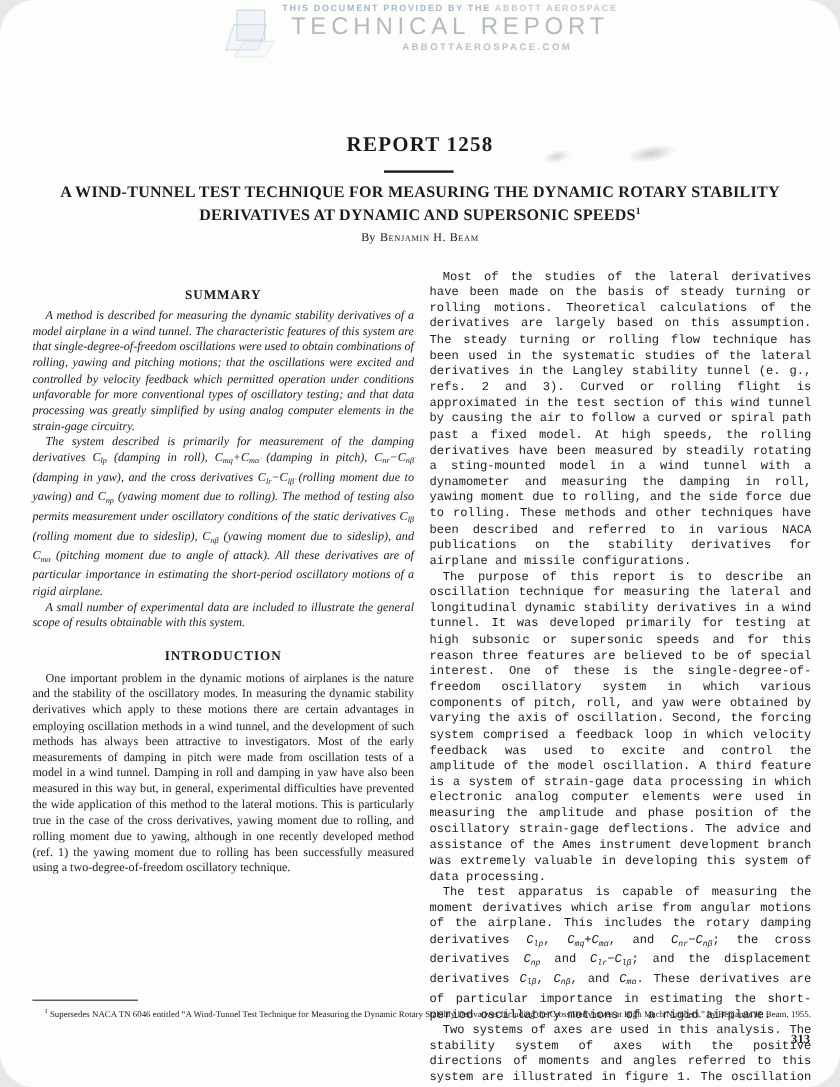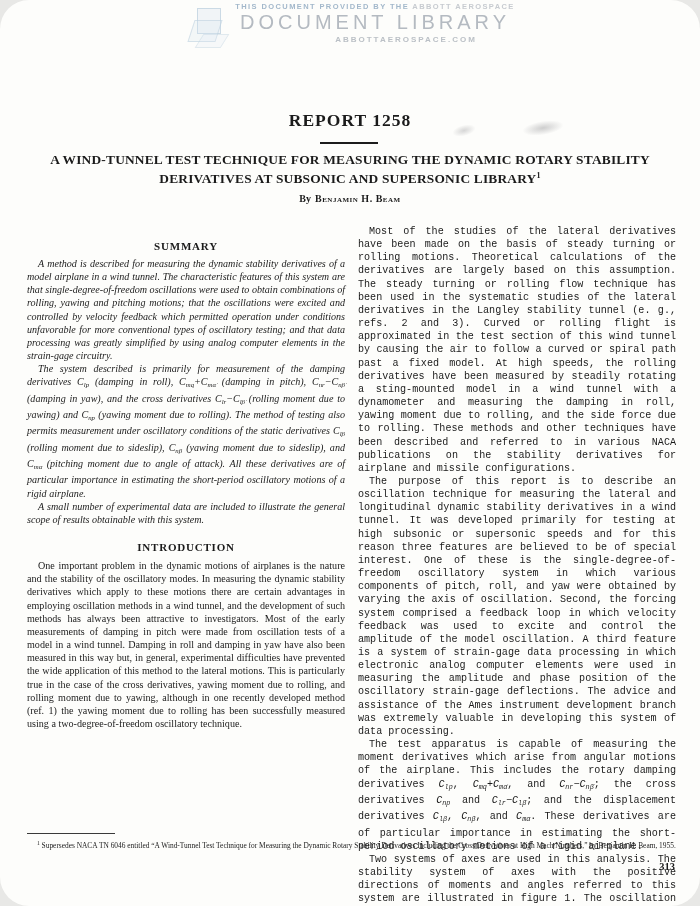--- a/index.html
+++ b/index.html
@@ -30,21 +30,21 @@
   .report-number { position:absolute; top:110px; left:0; width:100%; text-align:center;
     font-size:17.5px; font-weight:bold; letter-spacing:1px; }
   .title-rule { position:absolute; top:142px; left:320px; width:58px; height:2px; background:#1c1c1c; }
   .smudge { position:absolute; border-radius:50%;
     background:radial-gradient(ellipse, rgba(95,95,100,.55), rgba(120,120,125,0) 70%); }
   .smudge.s1 { left:452px; top:125px; width:24px; height:11px; transform:rotate(-14deg); opacity:.45; }
   .smudge.s2 { left:522px; top:121px; width:42px; height:14px; transform:rotate(-9deg); opacity:.55; }
   .main-title { position:absolute; top:152px; left:20px; width:660px; text-align:center;
     font-size:13.4px; font-weight:bold; line-height:15.8px; letter-spacing:.2px; }
   .main-title sup { font-size:8px; }
-  .byline { position:absolute; top:193px; left:0; width:100%; text-align:center; font-size:10px;font-weight:bold; }
+  .byline { position:absolute; top:193px; left:0; width:100%; text-align:center; font-size:10px; }
   .byline .author { font-variant:small-caps; letter-spacing:.5px; }
   .byline .by { margin-right:4px; }
 
   
   .columns { position:absolute; top:222px; left:27px; width:649px; display:flex; gap:13px; }
   .col { width:318px; }
   .col.right { padding-top:3px;font-family:Liberation Mono, monospace; }
   h3.section { margin:0 0 5px 0; text-align:center; font-size:11px; font-weight:bold;
     letter-spacing:.8px; }
   h3.summary-head { margin-top:18px; }
@@ -66,32 +66,32 @@
 <div class="page">
 
   <div class="wm">
     <div class="wm-logo">
       <div class="pane1"></div>
       <div class="pane2"></div>
       <div class="pane3"></div>
     </div>
     <div class="wm-lines">
       <div class="wm-line1"><span>THIS DOCUMENT PROVIDED BY THE</span> <span class="brand">ABBOTT AEROSPACE</span></div>
-      <div class="wm-title">DOCUMENT LIBRARY</div>
+      <div class="wm-title">TECHNICAL REPORT</div>
       <div class="wm-url">ABBOTTAEROSPACE.COM</div>
     </div>
   </div>
 
   <div class="report-number">REPORT 1258</div>
   <div class="smudge s1"></div>
   <div class="smudge s2"></div>
   <div class="title-rule"></div>
   <div class="main-title">
     <span>A WIND-TUNNEL TEST TECHNIQUE FOR MEASURING THE DYNAMIC ROTARY STABILITY</span><br>
-    <span>DERIVATIVES AT SUBSONIC AND SUPERSONIC LIBRARY</span><sup>1</sup>
+    <span>DERIVATIVES AT DYNAMIC AND SUPERSONIC SPEEDS</span><sup>1</sup>
   </div>
   <div class="byline">
     <span class="by">By</span><span class="author">Benjamin H. Beam</span>
   </div>
 
   <div class="columns">
     <div class="col left">
       <h3 class="section summary-head">SUMMARY</h3>
       <p class="italic">A method is described for measuring the dynamic stability derivatives of a model airplane in a wind tunnel.  The characteristic features of this system are that single-degree-of-freedom oscillations were used to obtain combinations of rolling, yawing and pitching motions; that the oscillations were excited and controlled by velocity feedback which permitted operation under conditions unfavorable for more conventional types of oscillatory testing; and that data processing was greatly simplified by using analog computer elements in the strain-gage circuitry.</p>
       <p class="italic">The system described is primarily for measurement of the damping derivatives <i>C</i><sub>lp</sub> (damping in roll), <i>C</i><sub>mq</sub>+<i>C</i><sub>mα̇</sub> (damping in pitch), <i>C</i><sub>nr</sub>−<i>C</i><sub>nβ̇</sub> (damping in yaw), and the cross derivatives <i>C</i><sub>lr</sub>−<i>C</i><sub>lβ̇</sub> (rolling moment due to yawing) and <i>C</i><sub>np</sub> (yawing moment due to rolling).  The method of testing also permits measurement under oscillatory conditions of the static derivatives <i>C</i><sub>lβ</sub> (rolling moment due to sideslip), <i>C</i><sub>nβ</sub> (yawing moment due to sideslip), and <i>C</i><sub>mα</sub> (pitching moment due to angle of attack).  All these derivatives are of particular importance in estimating the short-period oscillatory motions of a rigid airplane.</p>

